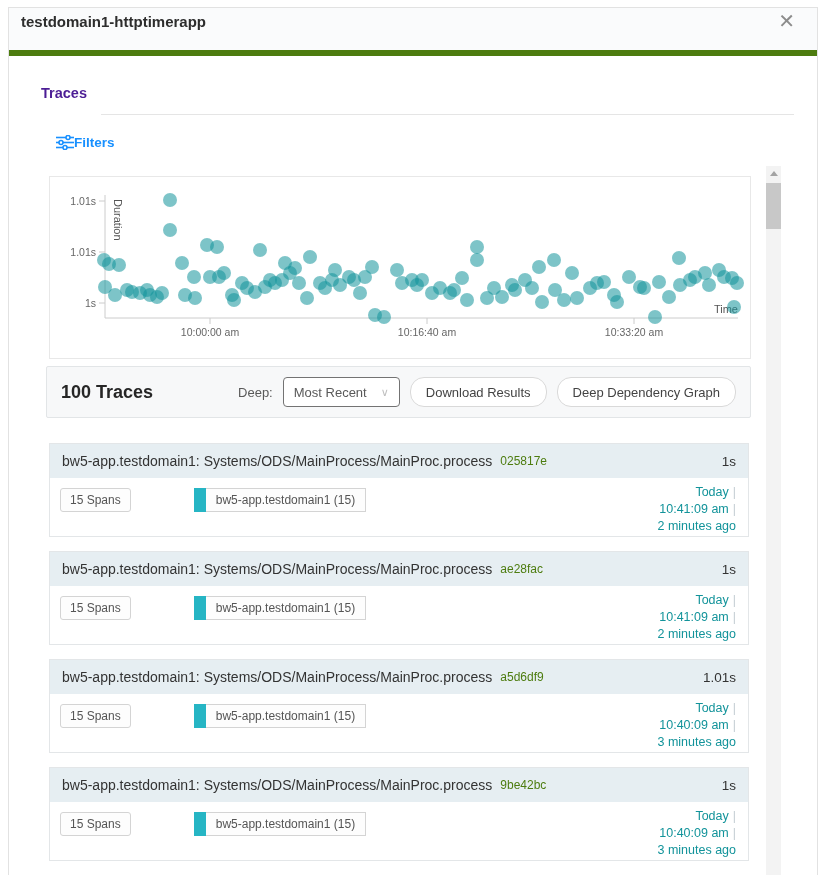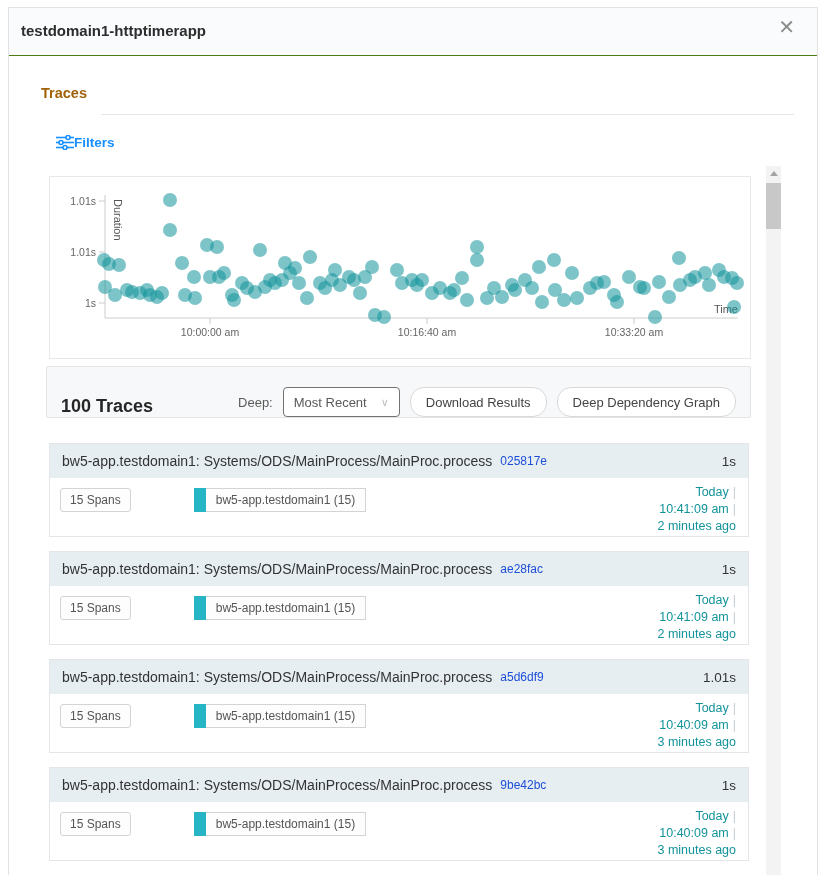--- a/index.html
+++ b/index.html
@@ -3,68 +3,68 @@
 <meta charset="utf-8">
 <style>
   * { margin:0; padding:0; box-sizing:border-box; }
   html,body { width:820px; height:875px; background:#fff; overflow:hidden;
               font-family:"Liberation Sans", sans-serif; }
 
   .modal { position:absolute; left:8px; top:7px; width:810px; height:868px;
            background:#fff; border:1px solid #e2e2e2; border-bottom:none; }
 
   
-  .modal-header { height:48px; display:flex; align-items:flex-end;
-                  background:#fafbfc; border-bottom:1px solid #4d7c0f;
+  .modal-header { height:48px; display:flex; align-items:center;
+                  background:#fafbfc; border-bottom:6px solid #4d7c0f;
                   padding:0 16px 16px 12px; }
   .modal-title { font-size:15px; font-weight:bold; color:#2d2d2d; }
   .close-x { margin-left:auto; font-size:20px; color:#8c8c8c; cursor:pointer;
              line-height:1; padding:2px 6px; }
 
   
   .tabbar { display:flex; margin:29px 23px 0 32px; border-bottom:1px solid #e5e5e5; }
-  .tab { font-size:14.5px; font-weight:bold; color:#a16207; padding:0 14px 13px 0;
+  .tab { font-size:14.5px; font-weight:bold; color:#4c1d95; padding:0 14px 13px 0;
          margin-bottom:-1px; border-bottom:1px solid #fff; background:#fff; cursor:pointer; }
 
   
   .filters { display:flex; align-items:center; margin:20px 0 0 47px;
              color:#1890ff; font-size:13.5px; font-weight:bold; cursor:pointer; width:110px;}
   .filters svg { display:block; }
 
   
   .chart-box { margin:26px 0 0 40px; width:702px; height:183px;
                border:1px solid #e8e8e8; background:#fff; }
   .chart-box svg { display:block; }
   .axis { stroke:#cccccc; stroke-width:1; }
   .tick-label { font-size:10.5px; fill:#666; }
   .axis-label { font-size:11px; fill:#555; }
 
   
   .results-bar { margin:7px 0 0 37px; width:705px; height:52px; background:#f7f8f9;
                  border:1px solid #e2e5e7; border-radius:2px; display:flex;
-                 align-items:flex-end; padding:0 14px; }
+                 align-items:center; padding:0 14px; }
   .results-count { font-size:18px; font-weight:600; color:#262626; }
   .sort-group { margin-left:auto; display:flex; align-items:center; gap:10px; }
   .sort-label { font-size:13px; color:#595959; }
   .select { height:30px; background:#fff; border:1px solid #737373; border-radius:4px;
             display:flex; align-items:center; padding:0 10px; font-size:13px;
             color:#595959; cursor:pointer; min-width:92px; }
   .select .chev { margin-left:14px; color:#bfbfbf; font-size:11px; }
   .btn { height:30px; background:#fff; border:1px solid #d9d9d9; border-radius:14px;
          display:flex; align-items:center; padding:0 15px; font-size:13px;
          color:#434343; cursor:pointer; }
 
   
   .cards { margin:25px 0 0 40px; width:700px; }
   .card { border:1px solid #e3e6e8; background:#fff; margin-bottom:14px; height:94px;
           cursor:pointer; }
   .card-head { height:34px; background:#e6eef2; display:flex; align-items:center;
                padding:0 12px; }
   .card-title { font-size:14px; font-weight:normal; color:#333; white-space:nowrap; }
-  .trace-id { font-size:12px; color:#1d4ed8; margin-left:8px; }
+  .trace-id { font-size:12px; color:#4d7c0f; margin-left:8px; }
   .duration { margin-left:auto; font-size:13.5px; color:#333; }
   .card-body { display:flex; padding:10px 12px 0 10px; position:relative; }
   .chip { border:1px solid #d4d4d4; border-radius:3px; background:#fdfdfd;
           font-size:12px; color:#555; padding:3px 9px; height:24px; line-height:17px;text-align:center; }
   .svc-tag { display:flex; margin-left:63px; height:24px; }
   .svc-swatch { width:12px; background:#26b5c4; }
   .svc-label { border:1px solid #d4d4d4; border-left:none; background:#fdfdfd;
                font-size:12px; color:#555; padding:3px 10px; line-height:17px; }
   .times { position:absolute; right:12px; top:6px; text-align:right;
            font-size:12.5px; color:#12939a; line-height:17px; }

